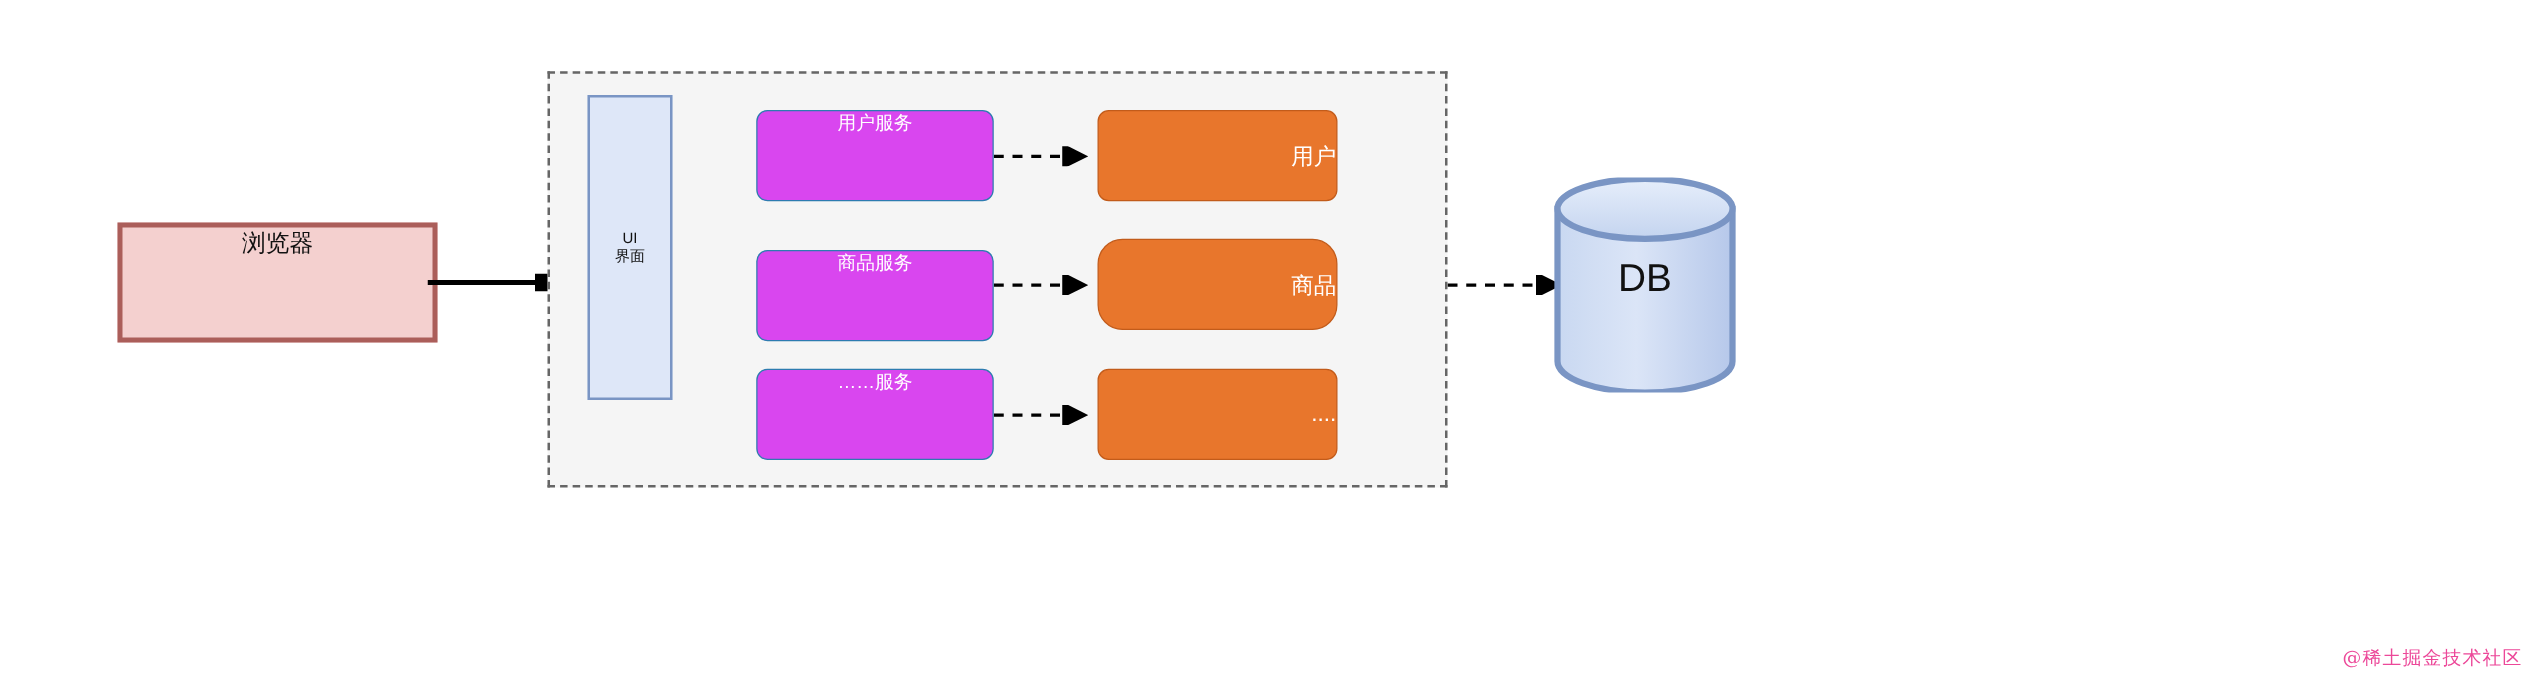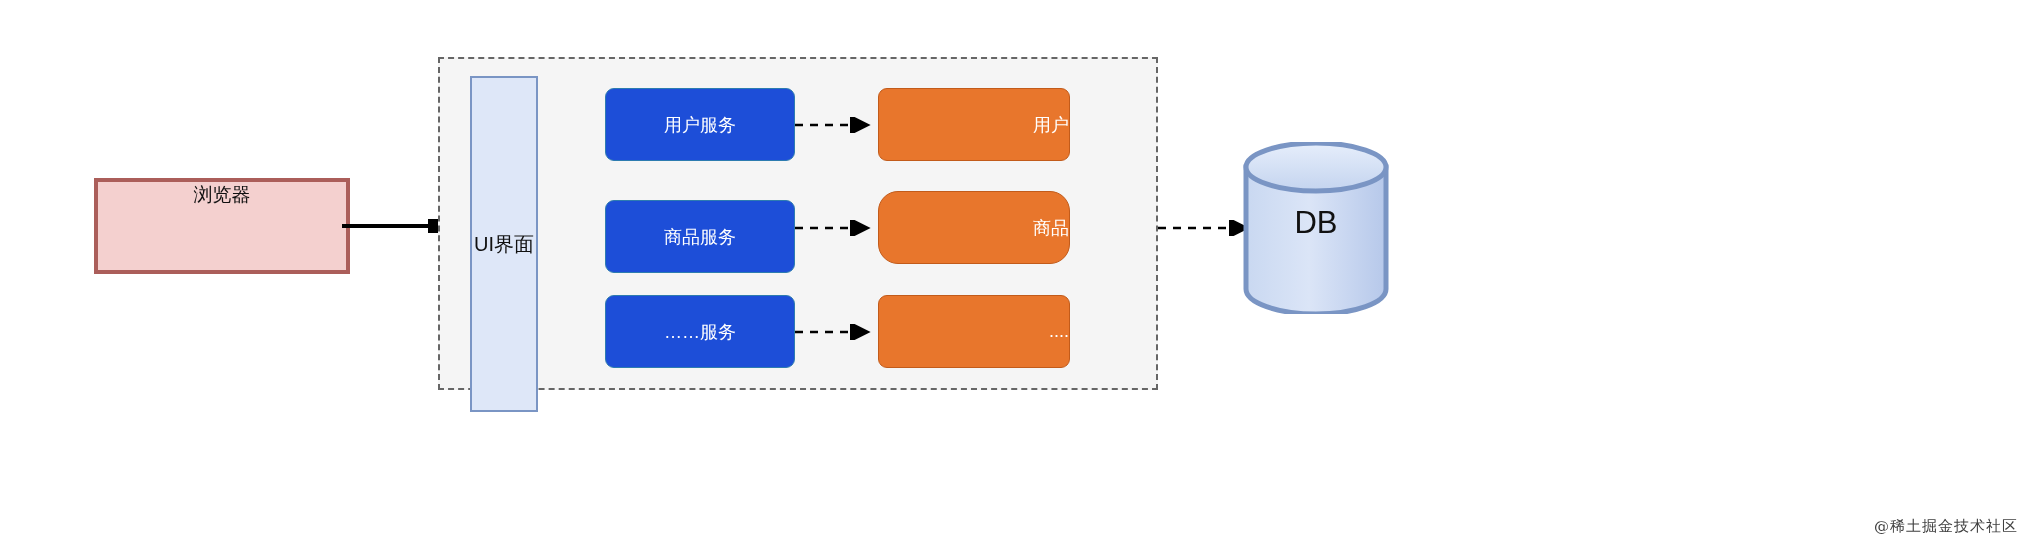--- a/index.html
+++ b/index.html
@@ -68,48 +68,48 @@
     border: 2px dashed #666666;
     box-sizing: border-box;
   }
 
   
   .ui-box {
     position: absolute;
     left: 470px;
     top: 76px;
     width: 68px;
-    height: 336px;
+    height: 244px;
     background: #dee7f8;
     border: 2px solid #7a95c4;
     box-sizing: border-box;
     display: flex;
-    flex-direction: row;
+    flex-direction: column;
     align-items: center;
     justify-content: center;
     line-height: 1.25;
-    font-size: 20px;
+    font-size: 12px;
     color: #111111;
   }
   .ui-box .line { display: block; text-align: center; }
 
   
   .svc-box {
     position: absolute;
     width: 190px;
     height: 73px;
-    background: #1d4ed8;
+    background: #d946ef;
     border: 1.5px solid #2d7cb0;
     border-radius: 9px;
     box-sizing: border-box;
     display: flex;
-    align-items: center;
+    align-items: flex-start;
     justify-content: center;
     color: #ffffff;
-    font-size: 18px;
+    font-size: 15px;
   }
   .svc-1 { left: 605px; top: 88px; }
   .svc-2 { left: 605px; top: 200px; }
   .svc-3 { left: 605px; top: 295px; }
 
   
   .ent-box {
     position: absolute;
     width: 192px;
     height: 73px;
@@ -165,21 +165,21 @@
     color: #111111;
     pointer-events: none;
   }
 
   
   .watermark {
     position: absolute;
     right: 12px;
     bottom: 8px;
     font-size: 15px;
-    color: #404040;
+    color: #ec4899;
     font-family: "DejaVu Serif", "Liberation Serif", serif;
     letter-spacing: 1px;
   }
 </style>
 </head>
 <body>
 
 <div id="canvas">
 
 

